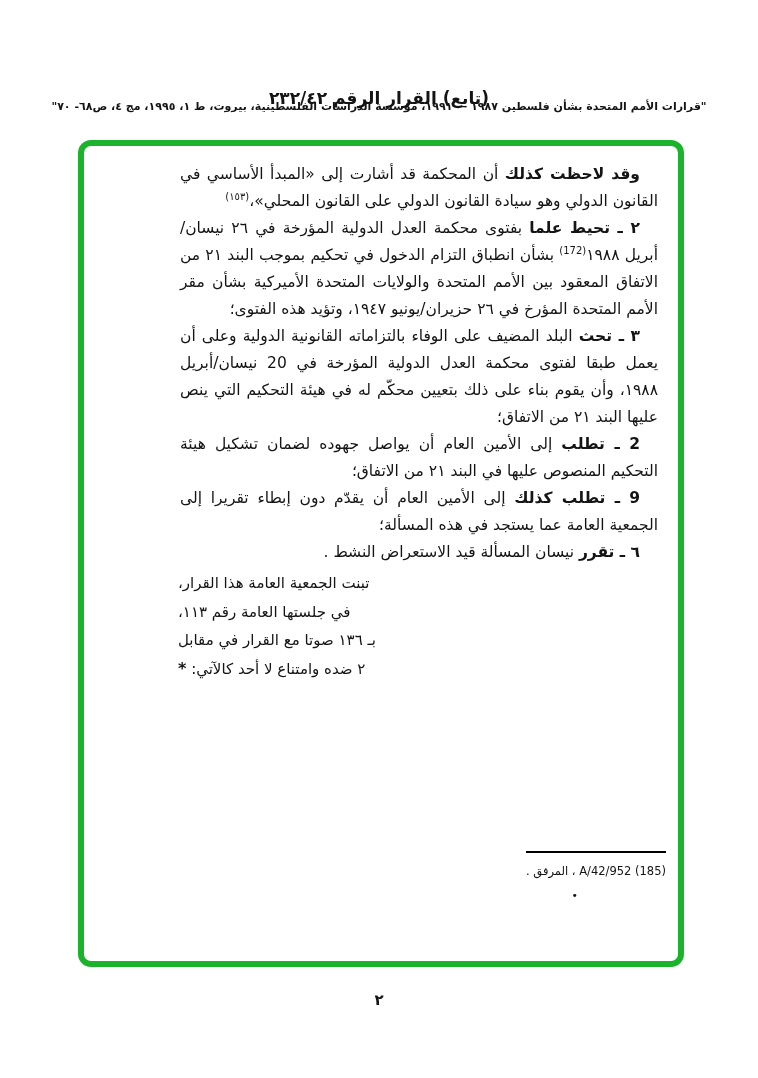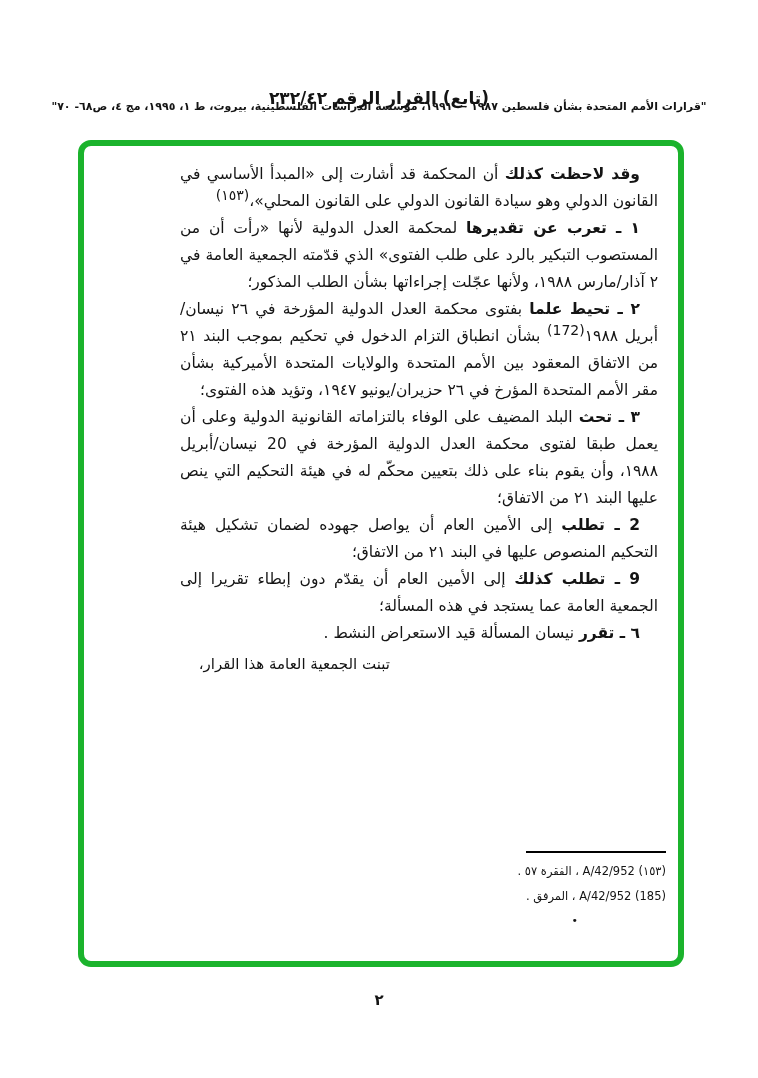--- a/index.html
+++ b/index.html
@@ -26,24 +26,24 @@
     border:6px solid var(--green); border-radius:13px;
     background:transparent;
   }
   .body-text {
     position:absolute; top:161px; right:100px; width:478px;
     direction:rtl; text-align:justify;
     font-size:15.5px; line-height:27px;
   }
   .para { margin:0; text-indent:18px; }
   .para .lead { font-weight:bold;margin-top:40px; }
-  .para sup { font-size:14px; line-height:0; }
+  .para sup { font-size:10px; line-height:0; }
   .adoption {
     width:212px; margin:3px 268px 0 0;
-    text-align:right; font-size:15px; line-height:28.5px;
+    text-align:left; font-size:15px; line-height:28.5px;
   }
   .adoption-line { white-space:nowrap; }
   .adoption-line .star { font-weight:bold; font-size:16px; }
   .footnotes {
     position:absolute; top:851px; right:92px; width:528px;
     direction:rtl; font-size:11.5px; line-height:25px;
   }
   .fn-rule { width:140px; height:2px; background:#000; margin-bottom:6px; }
   .fn-item { white-space:nowrap; }
   .fn-bullet {
@@ -62,44 +62,45 @@
 
 <div class="doc-title">(تابع) القرار الرقم ٢٣٢/٤٢</div>
 <div class="doc-source">"قرارات الأمم المتحدة بشأن فلسطين ١٩٨٧ — ١٩٩١، مؤسسة الدراسات الفلسطينية، بيروت، ط ١، ١٩٩٥، مج ٤، ص٦٨- ٧٠"</div>
 
 <div class="green-frame"></div>
 
 <div class="body-text">
   <div>
   <p class="para"><b class="lead">وقد لاحظت كذلك</b><span> أن المحكمة قد أشارت إلى «المبدأ الأساسي في القانون الدولي وهو سيادة القانون الدولي على القانون المحلي»،</span><sup>(١٥٣)</sup><span></span></p>
 
-  <p class="para"><b class="lead">١ ـ تعرب عن تقديرها</b><span> لمحكمة العدل الدولية لأنها «رأت أن من المستصوب التبكير بالرد على طلب الفتوى» الذي قدّمته الجمعية العامة في ٢ آذار/مارس ١٩٨٨، ولأنها عجّلت إجراءاتها بشأن الطلب المذكور؛</span><sup></sup><span></span></p>
 
   <p class="para"><b class="lead">٢ ـ تحيط علما</b><span> بفتوى محكمة العدل الدولية المؤرخة في ٢٦ نيسان/أبريل ١٩٨٨</span><sup>(172)</sup><span> بشأن انطباق التزام الدخول في تحكيم بموجب البند ٢١ من الاتفاق المعقود بين الأمم المتحدة والولايات المتحدة الأميركية بشأن مقر الأمم المتحدة المؤرخ في ٢٦ حزيران/يونيو ١٩٤٧، وتؤيد هذه الفتوى؛</span></p>
 
   <p class="para"><b class="lead">٣ ـ تحث</b><span> البلد المضيف على الوفاء بالتزاماته القانونية الدولية وعلى أن يعمل طبقا لفتوى محكمة العدل الدولية المؤرخة في 20 نيسان/أبريل ١٩٨٨، وأن يقوم بناء على ذلك بتعيين محكّم له في هيئة التحكيم التي ينص عليها البند ٢١ من الاتفاق؛</span><sup></sup><span></span></p>
 
   <p class="para"><b class="lead">2 ـ تطلب</b><span> إلى الأمين العام أن يواصل جهوده لضمان تشكيل هيئة التحكيم المنصوص عليها في البند ٢١ من الاتفاق؛</span><sup></sup><span></span></p>
 
   <p class="para"><b class="lead">9 ـ تطلب كذلك</b><span> إلى الأمين العام أن يقدّم دون إبطاء تقريرا إلى الجمعية العامة عما يستجد في هذه المسألة؛</span><sup></sup><span></span></p>
 
   <p class="para"><b class="lead">٦ ـ تقرر</b><span> نيسان المسألة قيد الاستعراض النشط .</span><sup></sup><span></span></p>
 </div>
   <div class="adoption">
   <div class="adoption-line"><span>تبنت الجمعية العامة هذا القرار،</span><b class="star"></b></div>
 
+  <div class="adoption-line"><span>في جلستها العامة رقم ١١٣،</span><b class="star"></b></div>
 
+  <div class="adoption-line"><span>بـ ١٣٦ صوتا مع القرار في مقابل</span><b class="star"></b></div>
 
+  <div class="adoption-line"><span>٢ ضده وامتناع لا أحد كالآتي: </span><b class="star">*</b></div>
 </div>
 </div>
 
 <div class="footnotes">
   <div class="fn-rule"></div>
   <div>
-  <div class="fn-item"><span>(١٥٣) A/42/952 ، الفقرة ٥٧ .</span></div>
 
   <div class="fn-item"><span>(185) A/42/952 ، المرفق .</span></div>
 </div>
   <div class="fn-bullet">
     <span class="marker">•</span>
   </div>
 </div>
 
 <div class="page-number">٢</div>
 

